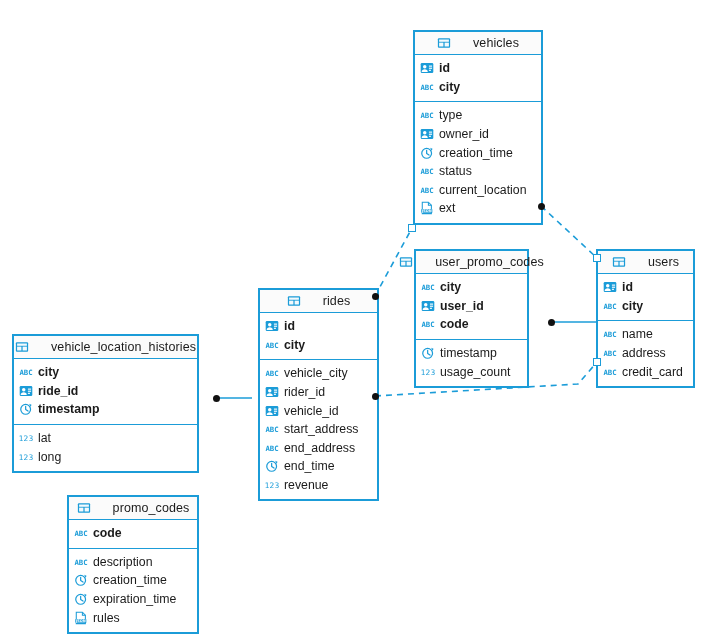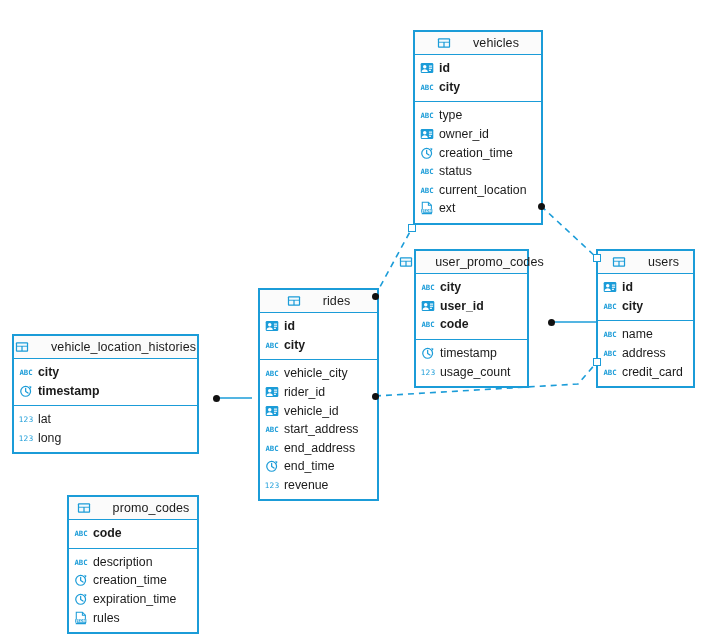--- a/index.html
+++ b/index.html
@@ -455,20 +455,33 @@
           <span>
             <svg class="ico" viewBox="0 0 16 16" xmlns="http://www.w3.org/2000/svg">
               <text x="8" y="11.4" text-anchor="middle" font-family="DejaVu Sans Mono, monospace" font-size="8.4" font-weight="bold" fill="#1b9cd8">ABC</text>
             </svg>
           </span>
           <span class="col-name">city</span>
         </div>
         <div class="col-row pk">
           <span>
             <svg class="ico" viewBox="0 0 16 16" xmlns="http://www.w3.org/2000/svg">
+              <rect x="0.8" y="2.2" width="14.4" height="11.6" rx="1.4" fill="#1b9cd8"></rect>
+              <circle cx="5.4" cy="6.6" r="2.0" fill="#ffffff"></circle>
+              <path d="M1.9 12.6c0-2.0 1.6-3.1 3.5-3.1s3.5 1.1 3.5 3.1z" fill="#ffffff"></path>
+              <rect x="10.2" y="5.2" width="3.6" height="1.3" fill="#ffffff"></rect>
+              <rect x="10.2" y="7.6" width="3.6" height="1.3" fill="#ffffff"></rect>
+              <rect x="10.2" y="10.0" width="2.3" height="1.3" fill="#ffffff"></rect>
+            </svg>
+          </span>
+          <span class="col-name">ride_id</span>
+        </div>
+        <div class="col-row pk">
+          <span>
+            <svg class="ico" viewBox="0 0 16 16" xmlns="http://www.w3.org/2000/svg">
               <circle cx="7.6" cy="8.4" r="5.6" fill="none" stroke="#1b9cd8" stroke-width="1.4"></circle>
               <path d="M7.6 4.9v3.6l2.7 1.9" fill="none" stroke="#1b9cd8" stroke-width="1.4" stroke-linecap="round" stroke-linejoin="round"></path>
               <path d="M11.6 2.0l2.7 1.0-1.0 2.7z" fill="#1b9cd8"></path>
             </svg>
           </span>
           <span class="col-name">timestamp</span>
         </div>
       </div>
       <div class="col-group">
         <div class="col-row">

